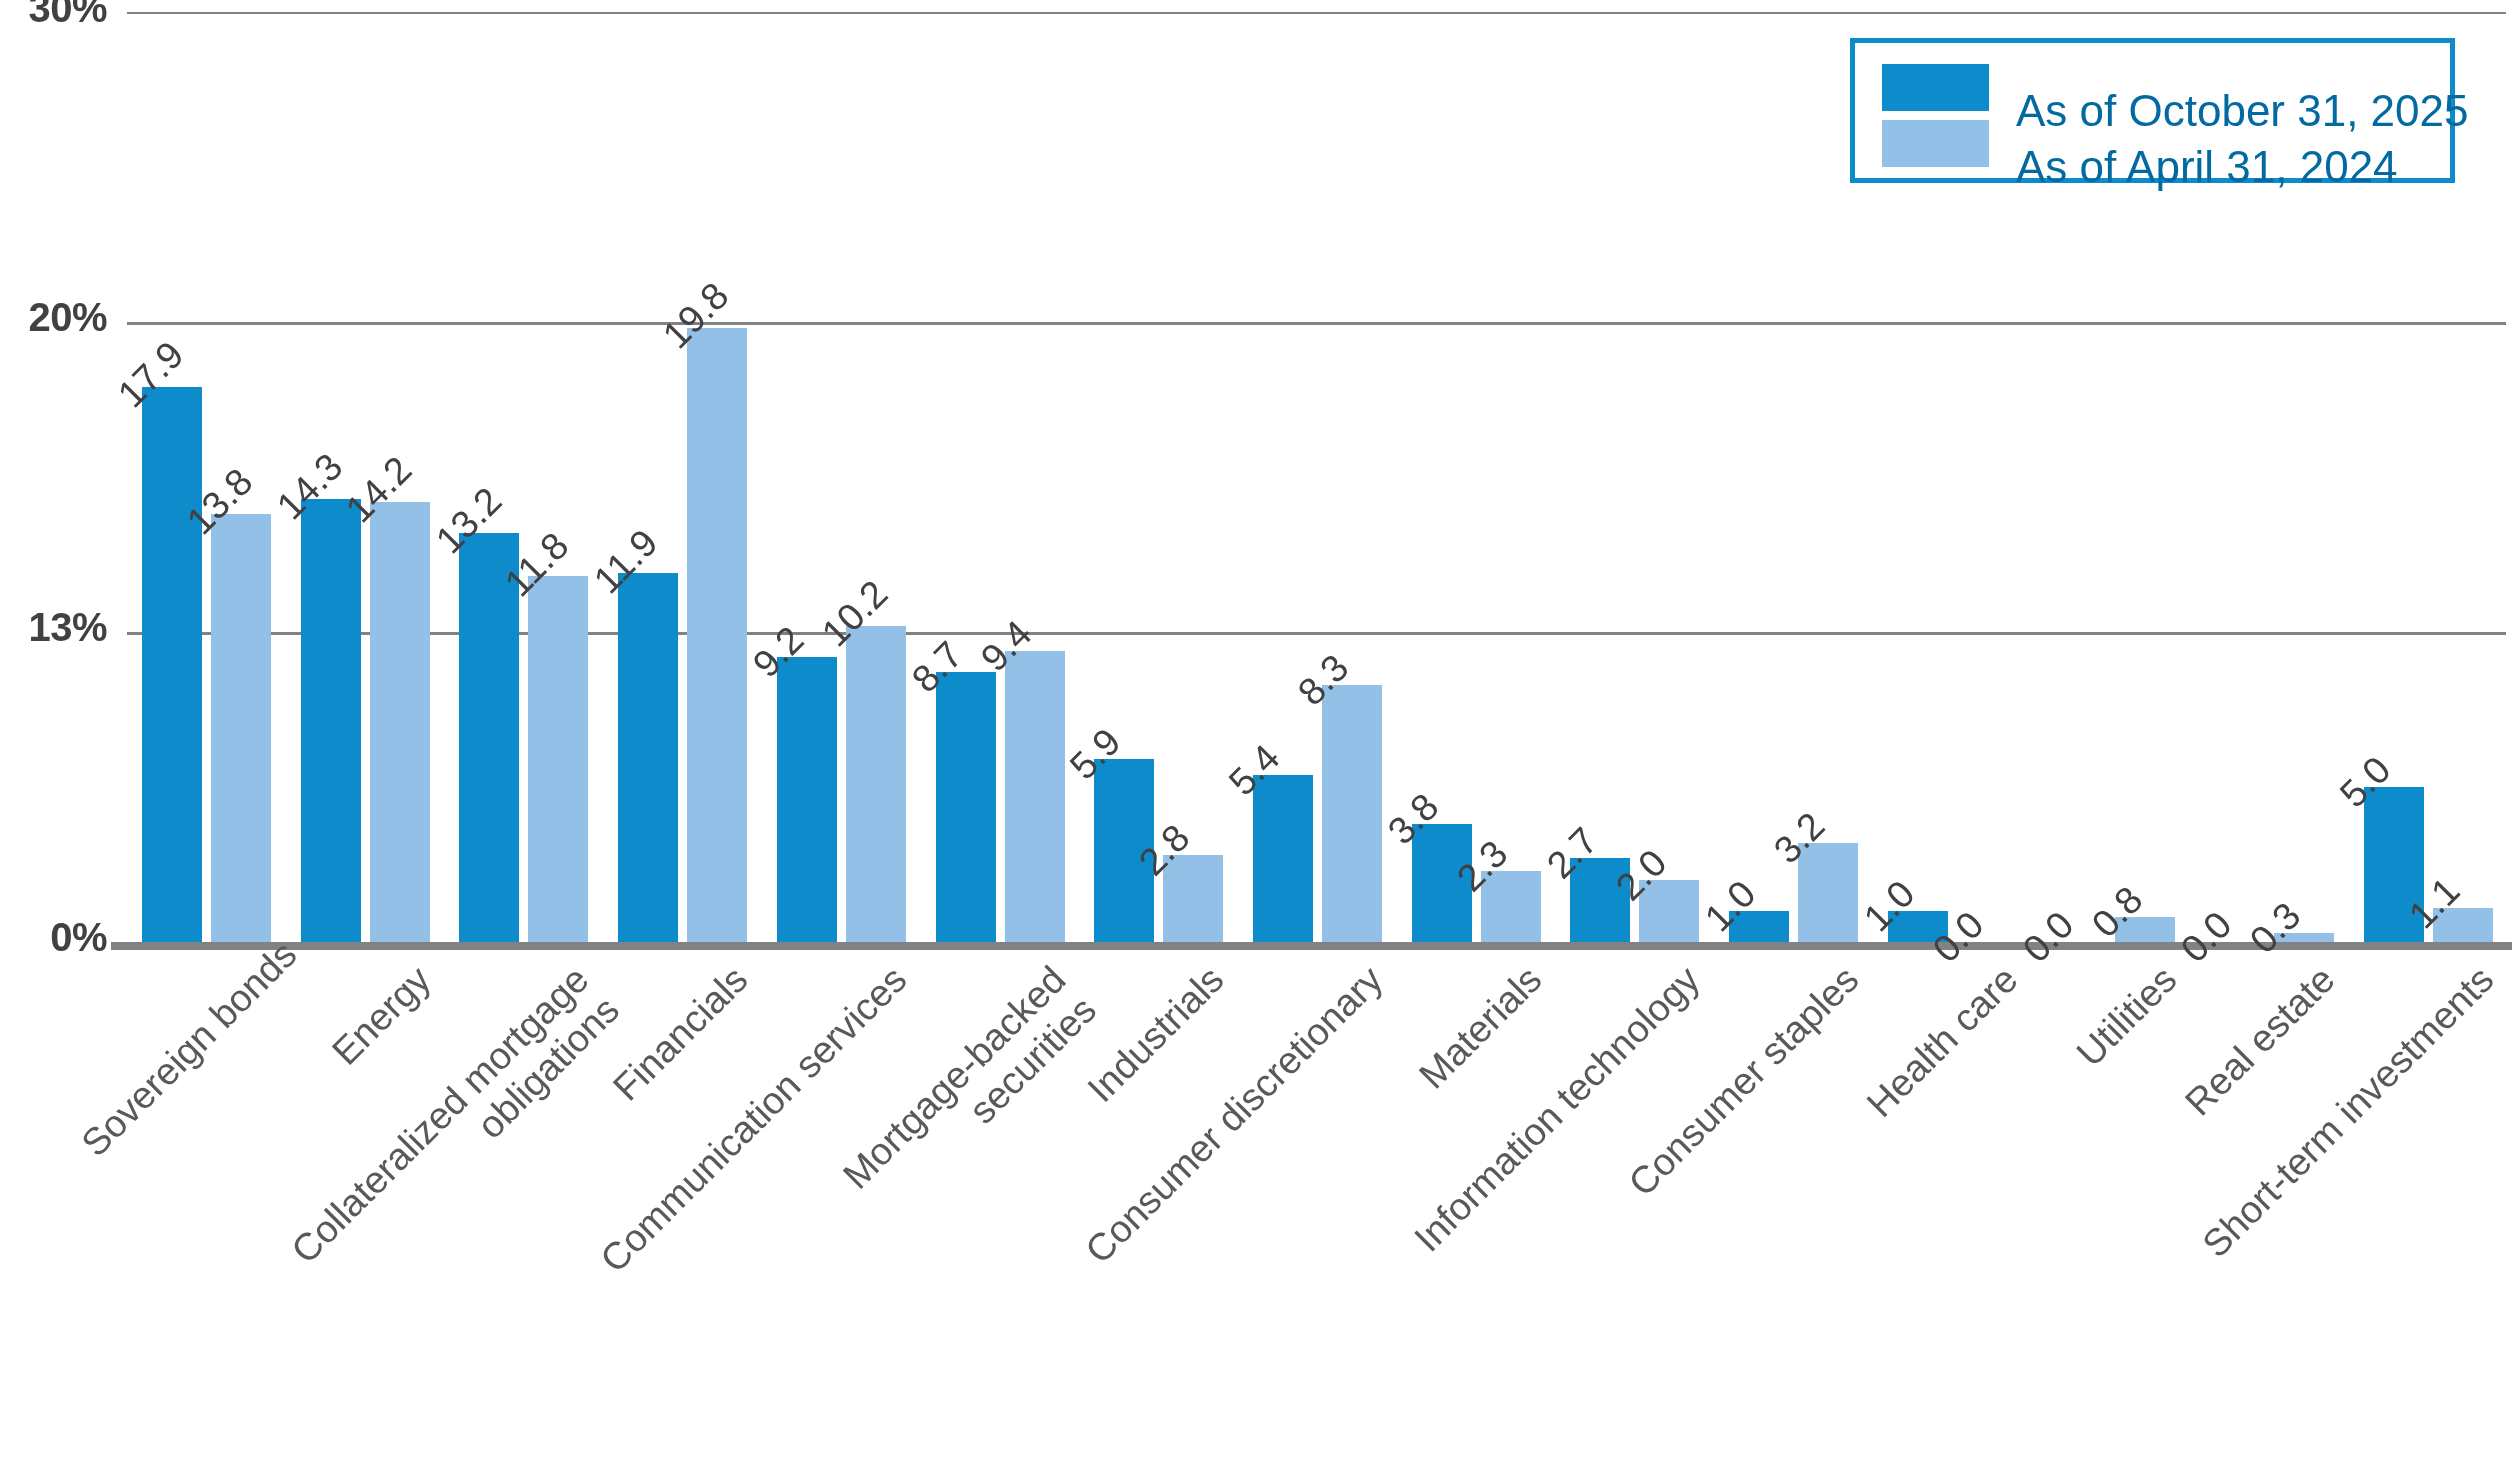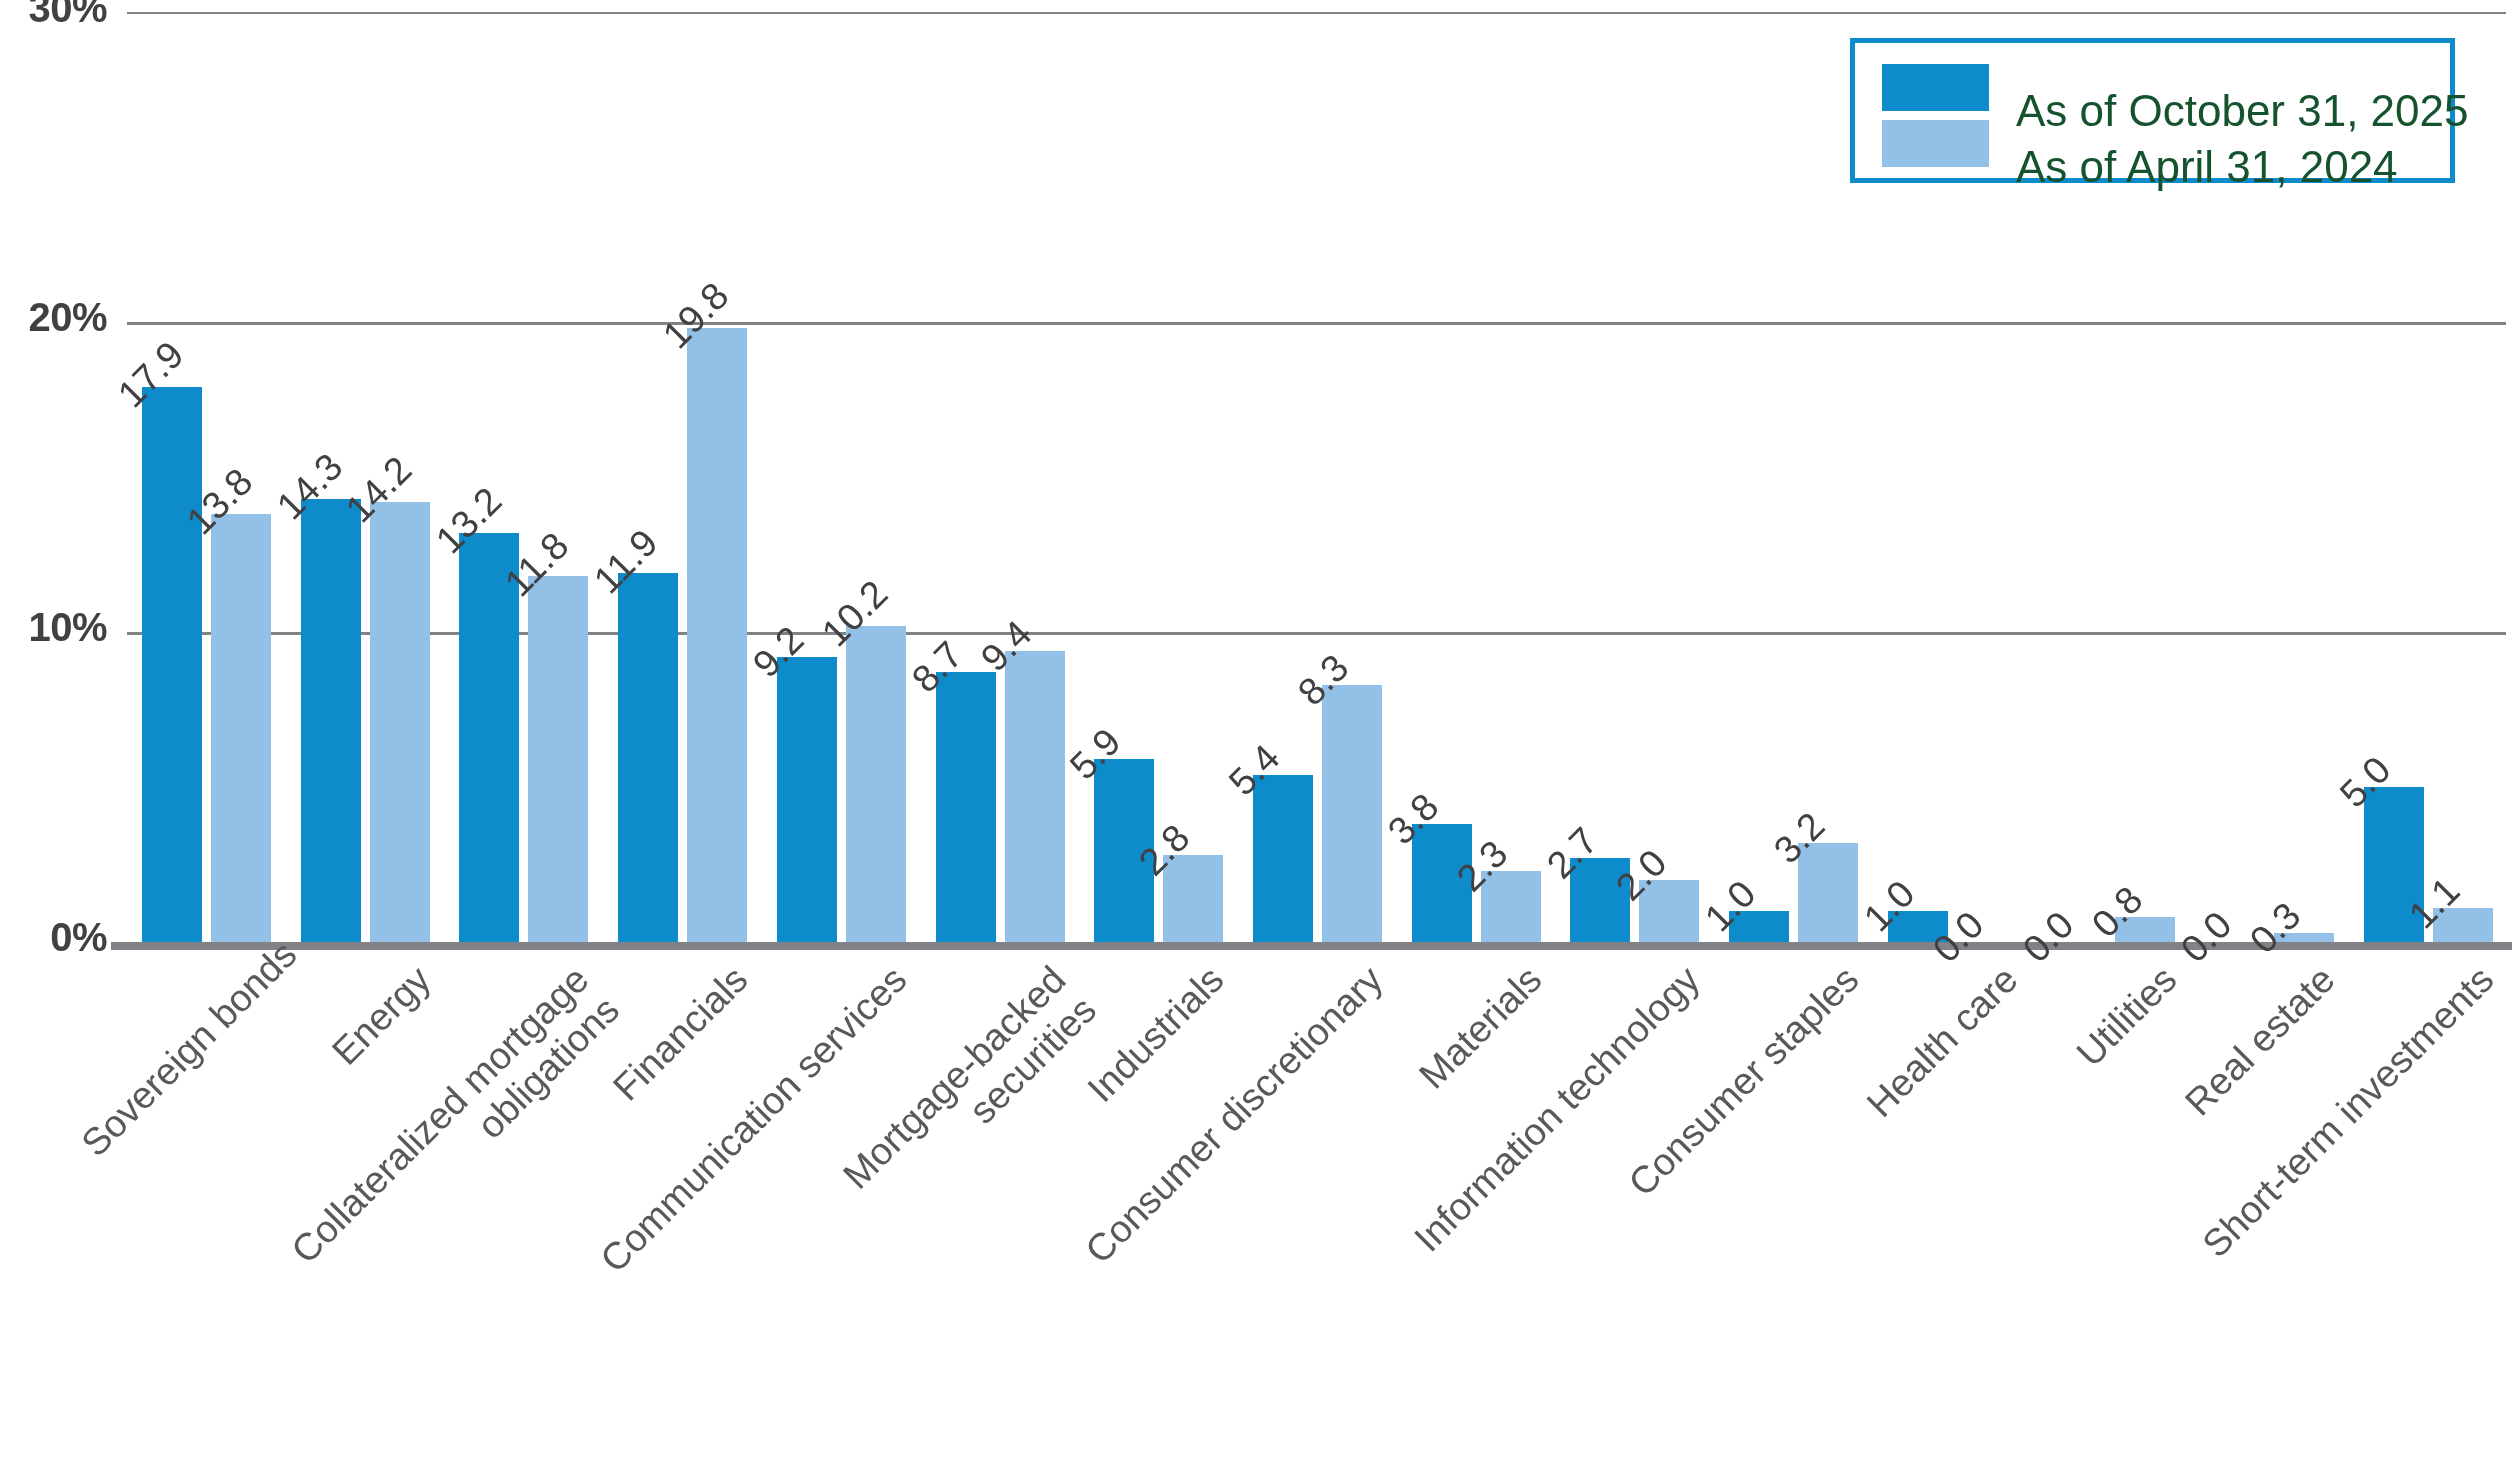--- a/index.html
+++ b/index.html
@@ -67,37 +67,37 @@
     box-sizing:border-box;
     padding:16.3px 0 0 27px;
   }
   .legend-row{
     display:flex;align-items:center;height:56px;
   }
   .legend-swatch{width:107px;height:47px;margin-right:27px;flex:0 0 auto;}
   .legend-swatch.s0{background:#0d8bca;}
   .legend-swatch.s1{background:#93c0e6;}
   .legend-text{
-    font-size:44px;color:#14532d;white-space:nowrap;line-height:1;margin-top:48px;
+    font-size:44px;color:#0369a1;white-space:nowrap;line-height:1;margin-top:48px;
   }
 </style>
 </head>
 <body>
 
 <div id="chart-root">
 
   <div id="grid-layer">
       <div class="axisline" style="top: 942px;"></div>
       <div class="gridline" style="top: 632px;"></div>
       <div class="gridline" style="top: 322px;"></div>
       <div class="gridline" style="top: 11.8px;"></div>
     </div>
   <div id="ytick-layer">
       <div class="ytick-label" style="top: 915px;">0%</div>
-      <div class="ytick-label" style="top: 605px;">10%</div>
+      <div class="ytick-label" style="top: 605px;">13%</div>
       <div class="ytick-label" style="top: 295px;">20%</div>
       <div class="ytick-label" style="top: -14.5px;">30%</div>
     </div>
 
   <div id="bars-layer">
       <div class="bar s0" title="Sovereign bonds — As of October 31, 2025: 17.9" style="left: 142px; width: 60px; height: 555px;"></div>
       <div class="bar s1" title="Sovereign bonds — As of October 31, 2024: 13.8" style="left: 211px; width: 60px; height: 428px;"></div>
       <div class="bar s0" title="Energy — As of October 31, 2025: 14.3" style="left: 301px; width: 60px; height: 443px;"></div>
       <div class="bar s1" title="Energy — As of October 31, 2024: 14.2" style="left: 370px; width: 60px; height: 440px;"></div>
       <div class="bar s0" title="Collateralized mortgage obligations — As of October 31, 2025: 13.2" style="left: 459px; width: 60px; height: 409px;"></div>

